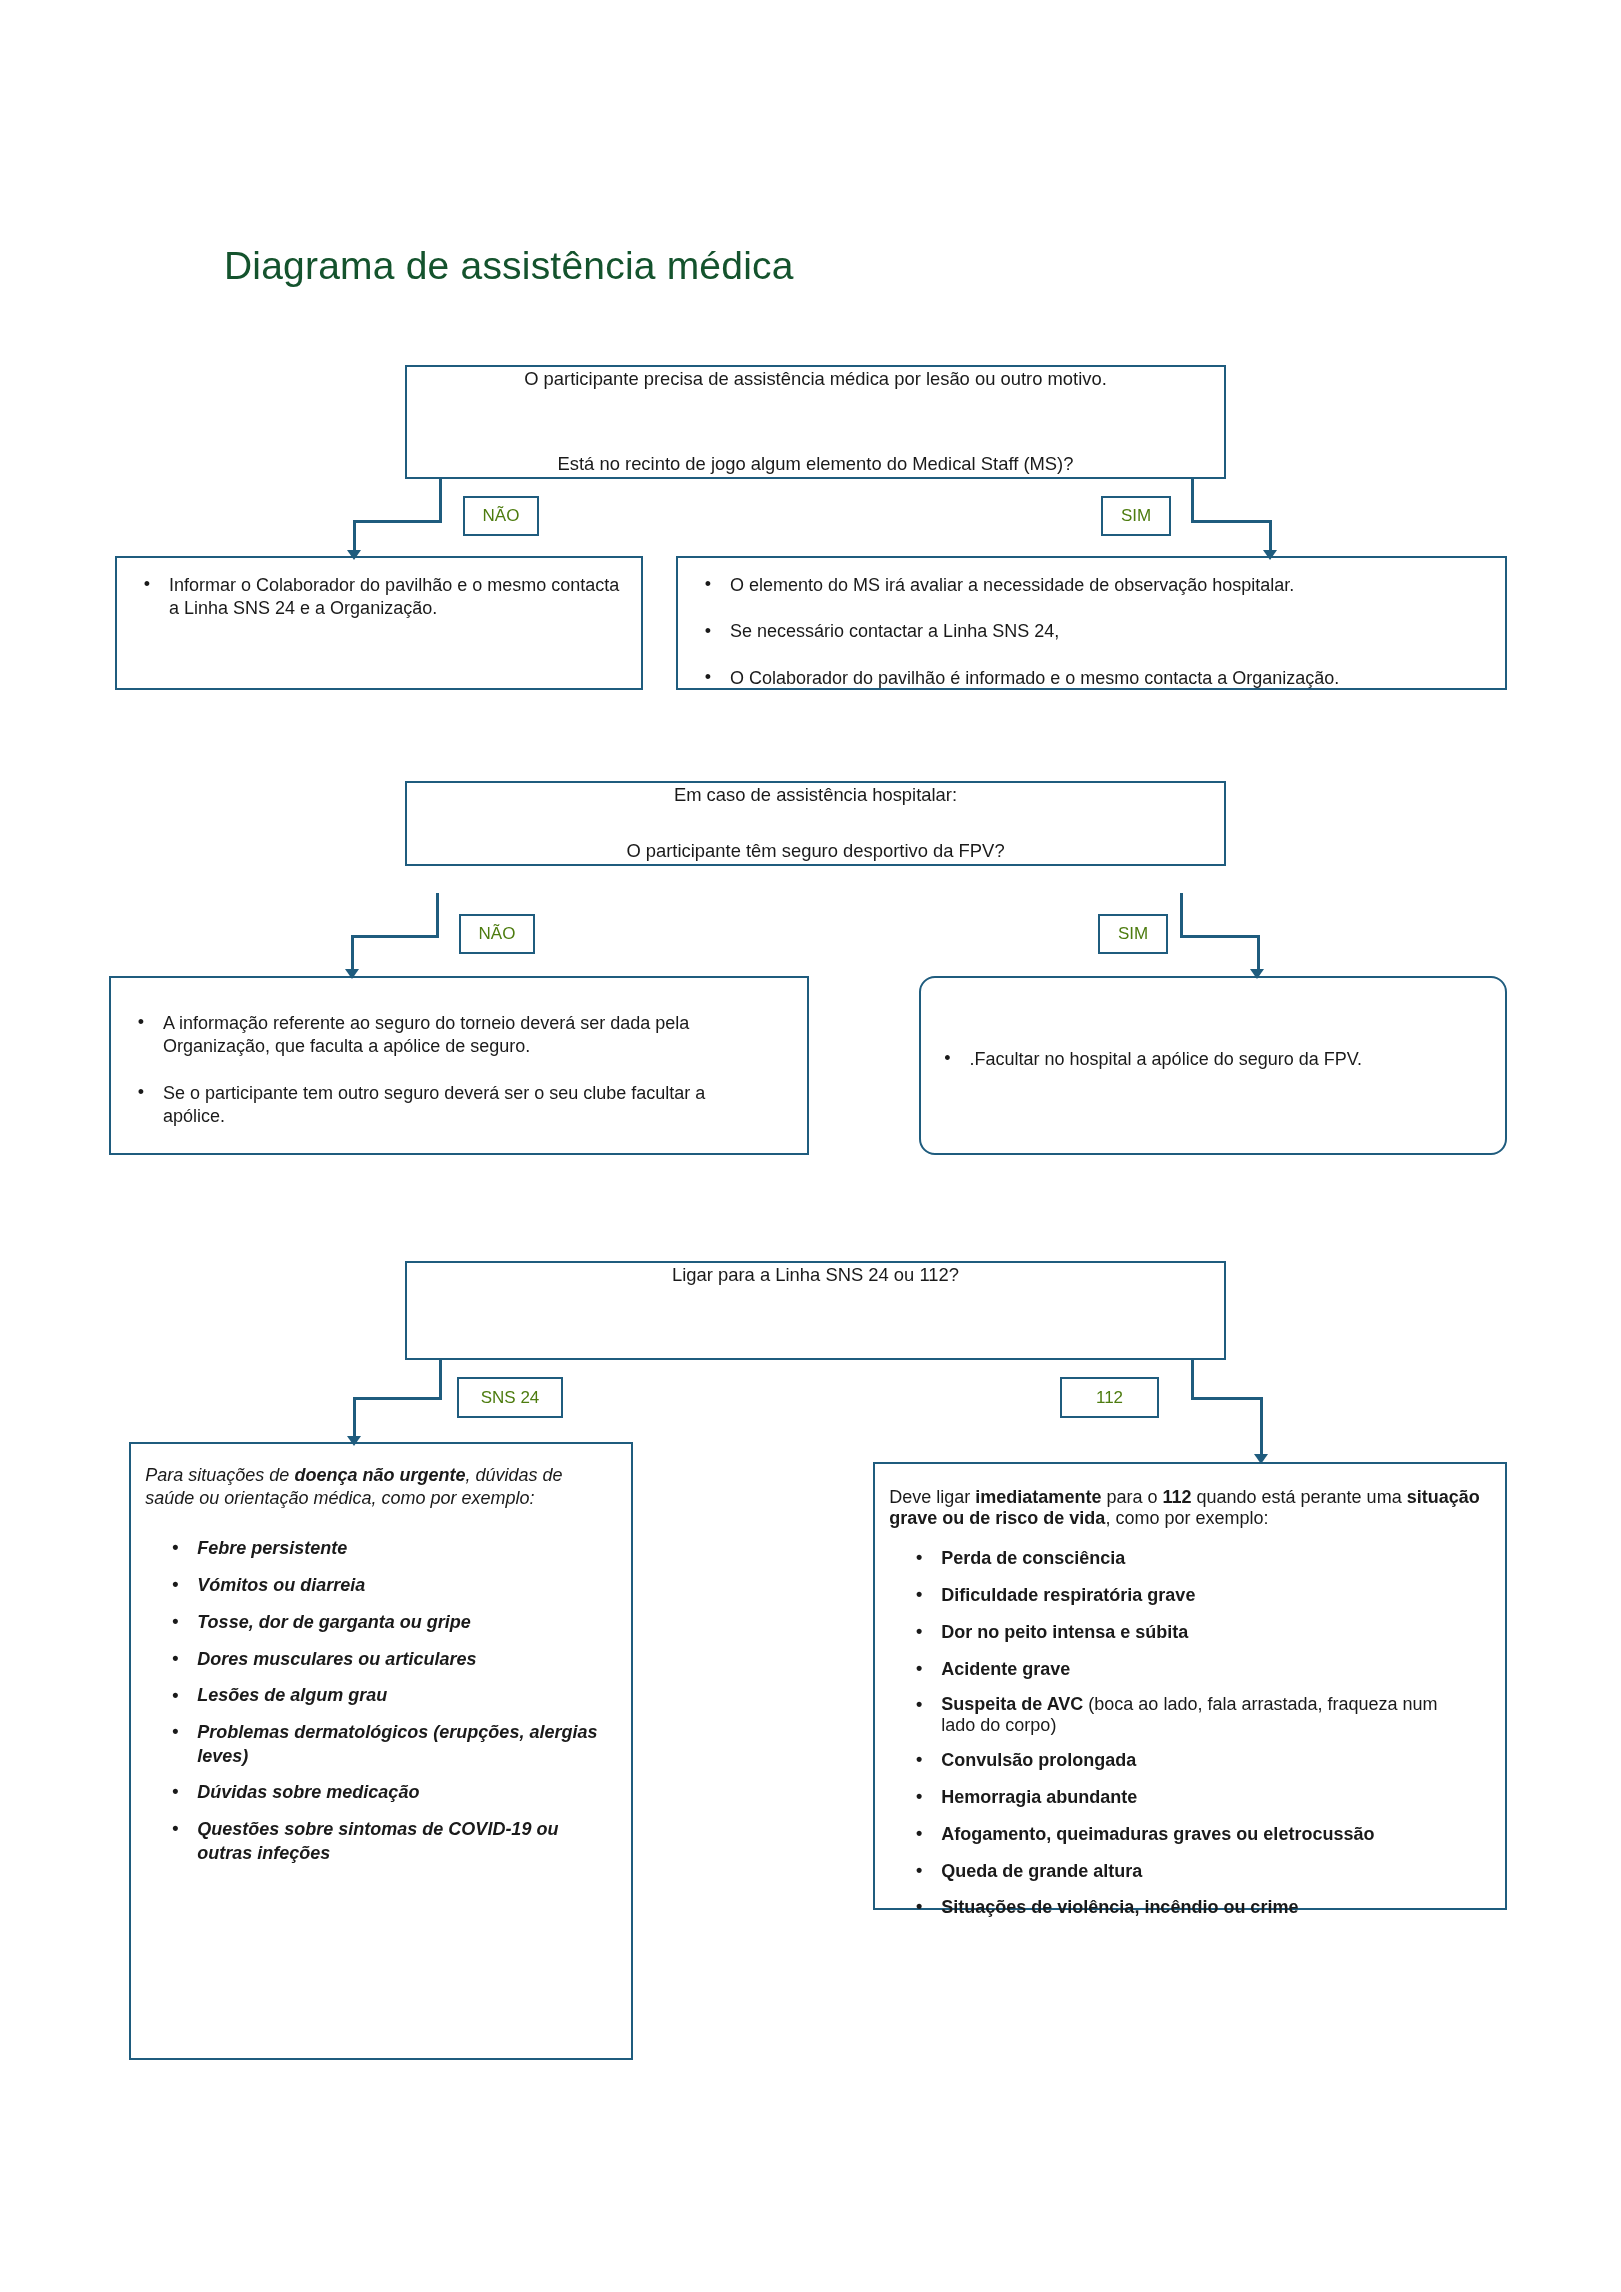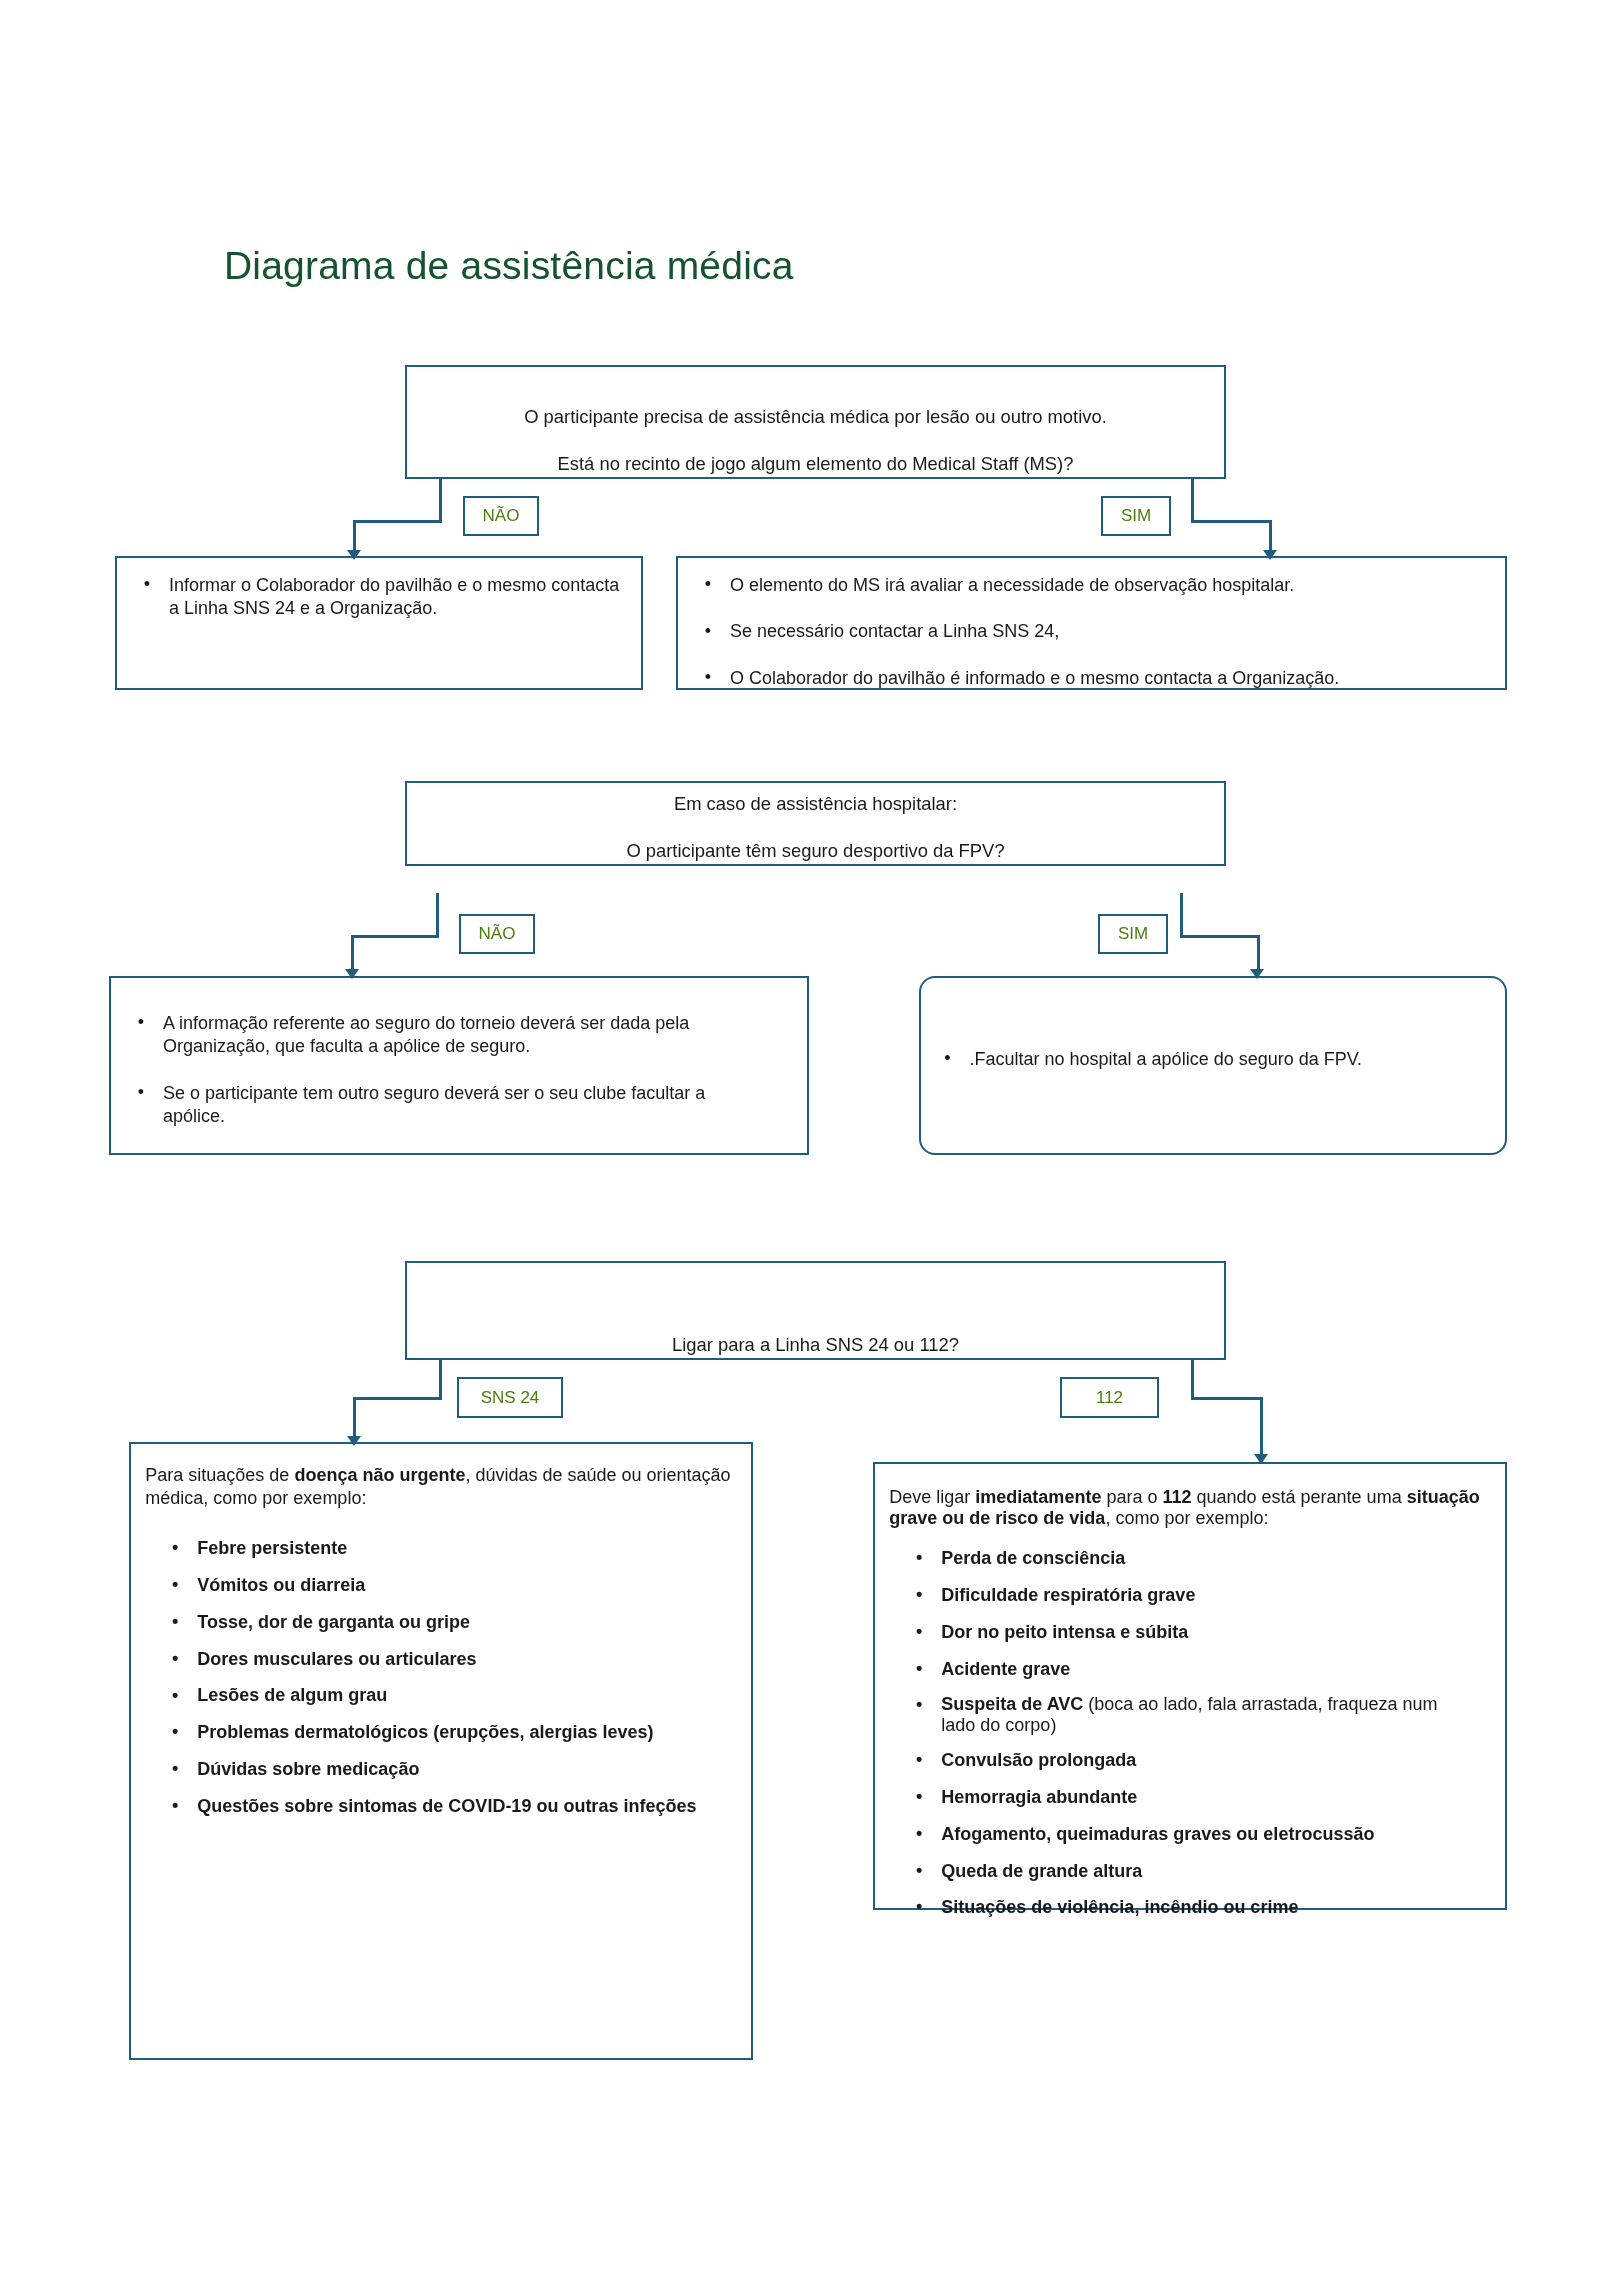--- a/index.html
+++ b/index.html
@@ -35,21 +35,21 @@
   .node {
     position: absolute;
     box-sizing: border-box;
     border: 2.7px solid #1f5c7e;
     background: #ffffff;
   }
   .node-center {
     display: flex;
     flex-direction: column;
     align-items: center;
-    justify-content: flex-end;
+    justify-content: space-between;
   }
   .line {
     font-size: 18.4px;
     line-height: 1.35;
     color: #1a1a1a;
     text-align: center;
     white-space: nowrap;
   }
   .line + .line { margin-top: 22.4px; }
 
@@ -201,21 +201,21 @@
   <div class="arrow" style="left:347px; top:1436px;"></div>
 
   <div class="conn v" style="left:1191px; top:1360px; height:40px;"></div>
   <div class="conn h" style="left:1191px; top:1397px; width:72px;"></div>
   <div class="conn v" style="left:1260px; top:1397px; height:64px;"></div>
   <div class="arrow" style="left:1254px; top:1454px;"></div>
 
   <div class="chip" style="left:457px; top:1377px; width:106px; height:41px;">SNS 24</div>
   <div class="chip" style="left:1060px; top:1377px; width:99px; height:41px;">112</div>
 
-  <div class="node" style="left:129px; top:1442px; width:624px; height:618px;">
+  <div class="node" style="left:129px; top:1442px; width:504px; height:618px;font-style:italic;">
     <div class="pad-b">
       <div class="intro">
         <span>Para situações de </span><b>doença não urgente</b><span>, dúvidas de saúde ou orientação médica, como por exemplo:</span>
       </div>
       <ul class="bul bold tight" style="padding-top:12.5px;">
         <li>Febre persistente</li>
         <li>Vómitos ou diarreia</li>
         <li>Tosse, dor de garganta ou gripe</li>
         <li>Dores musculares ou articulares</li>
         <li>Lesões de algum grau</li>

